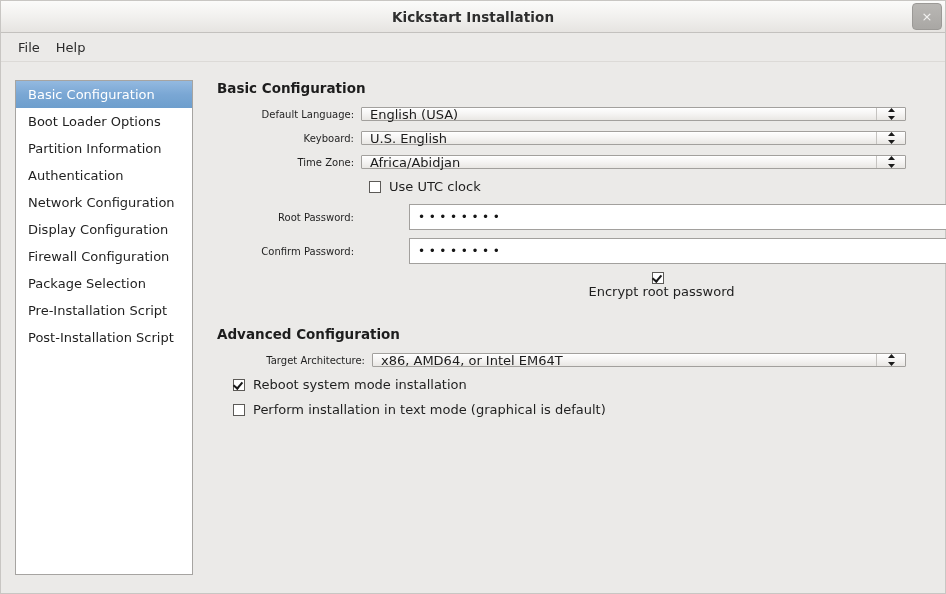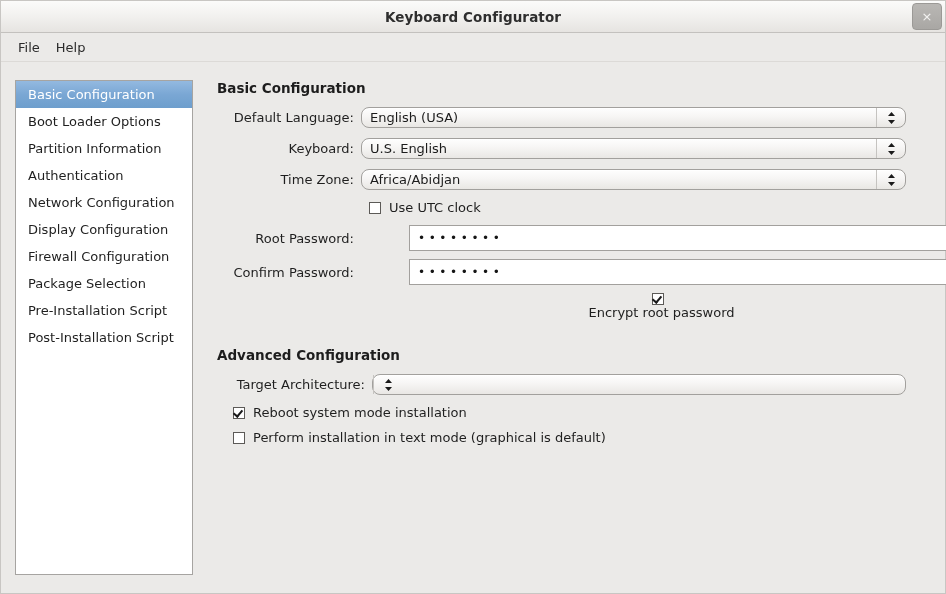--- a/index.html
+++ b/index.html
@@ -130,35 +130,35 @@
   .section-title.second {
     margin-top: 27px;
   }
 
   .row {
     display: flex;
     align-items: center;
     margin-bottom: 10px;
   }
   .row-label {
-    font-size: 13px;
+    font-size: 10px;
     color: #1f1f1f;
     text-align: right;
     white-space: nowrap;
   }
   .row-label.w1 { width: 137px; padding-right: 7px; }
   .row-label.w2 { width: 148px; padding-right: 7px; }
 
   
   .combo {
     flex: 1 1 auto;
-    height: 21px;
+    height: 14px;
     box-sizing: border-box;
     border: 1px solid #a2a09d;
-    border-radius: 8px;
+    border-radius: 1px;
     background: linear-gradient(to bottom, #fefefe 0%, #f7f6f5 42%, #e9e7e4 100%);
     display: flex;
     align-items: center;
     position: relative;
     cursor: pointer;
     box-shadow: inset 0 1px 0 #ffffff;
   }
   .combo-value {
     flex: 1 1 auto;
     padding-left: 8px;
@@ -241,21 +241,21 @@
   }
 
   .pw-row { margin-bottom: 8px; gap: 48px; }
 </style>
 </head>
 <body>
 
 <div class="window">
 
   <div class="titlebar">
-    <span class="title-text">Keyboard Configurator</span>
+    <span class="title-text">Kickstart Installation</span>
     <div class="close-btn">×</div>
   </div>
 
   <div class="menubar">
     <div class="menu-item">File</div>
     <div class="menu-item">Help</div>
   </div>
 
   <div class="content">
 
@@ -337,20 +337,21 @@
       <div class="check-row indent2">
         <span class="checkbox checked"></span>
         <span class="check-label">Encrypt root password</span>
       </div>
 
       <div class="section-title second">Advanced Configuration</div>
 
       <div class="row">
         <div class="row-label w2">Target Architecture:</div>
         <div class="combo arch">
+          <span class="combo-value">x86, AMD64, or Intel EM64T</span>
           <span class="combo-arrow">
             <svg width="11" height="16" viewBox="0 0 11 16">
               <path d="M5.5 2 L9 6 L2 6 Z" fill="#1a1a1a"></path>
               <path d="M5.5 14 L9 10 L2 10 Z" fill="#1a1a1a"></path>
             </svg>
           </span>
         </div>
       </div>
 
       <div class="check-row indent0">

